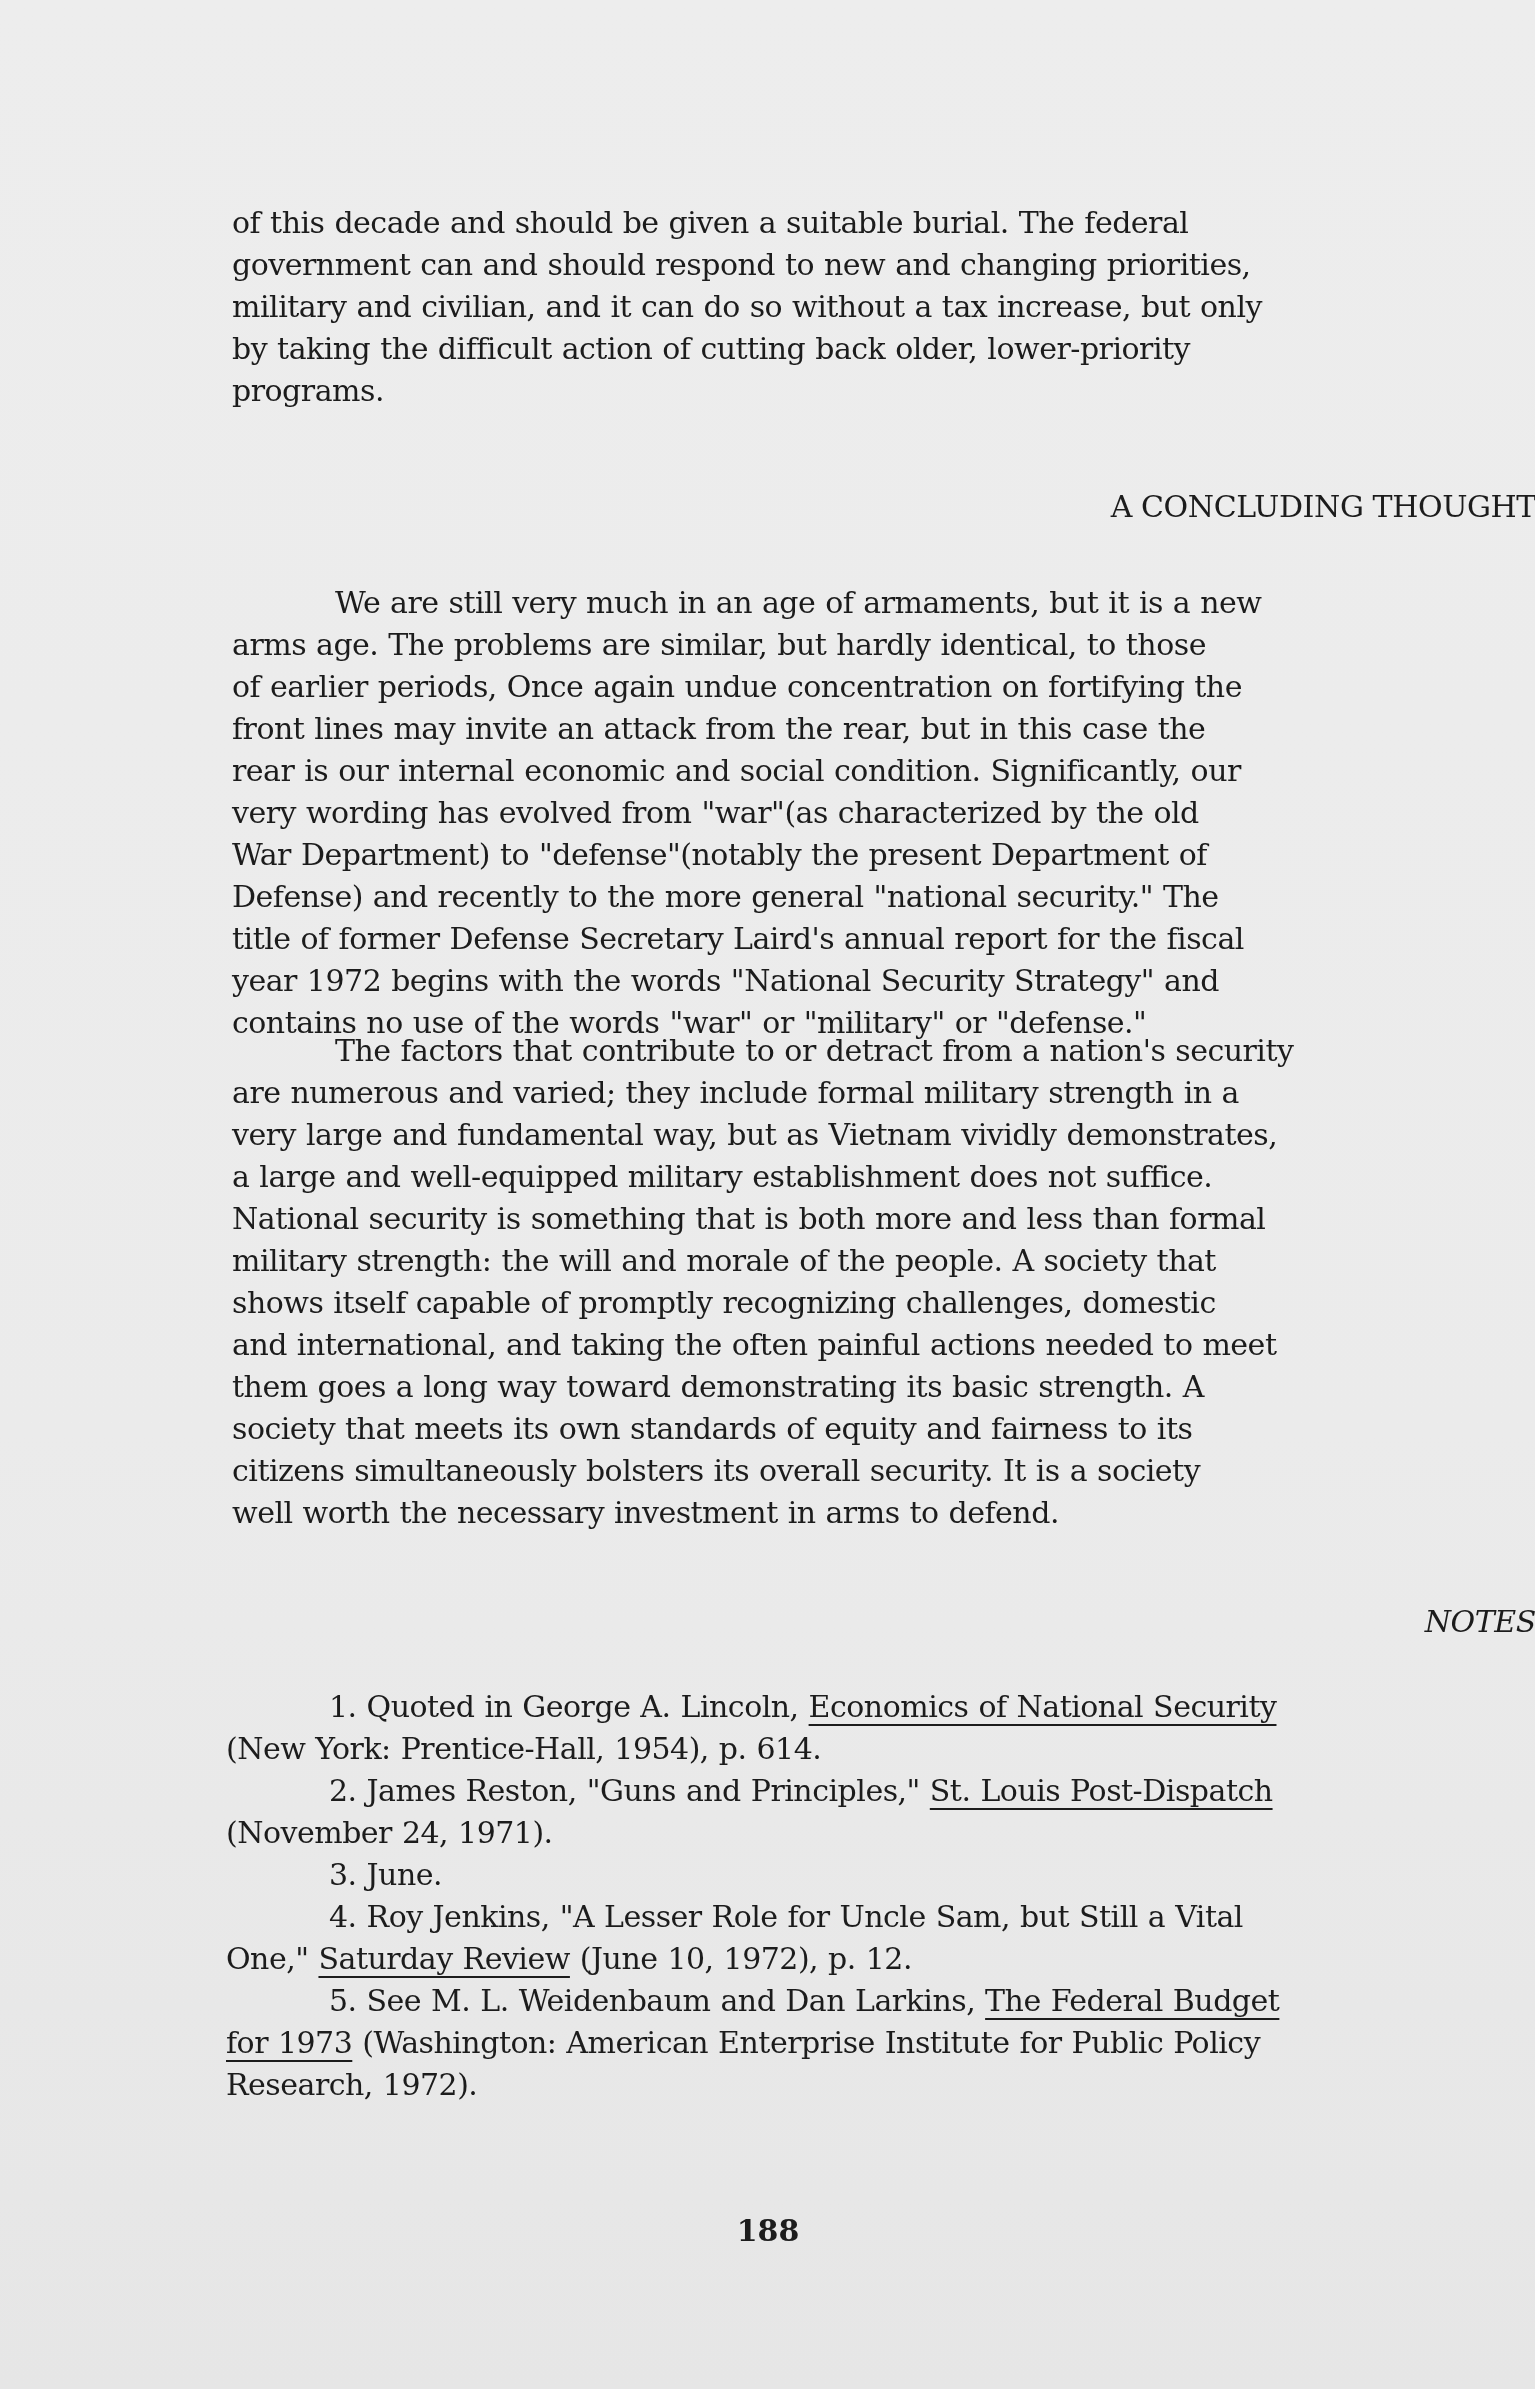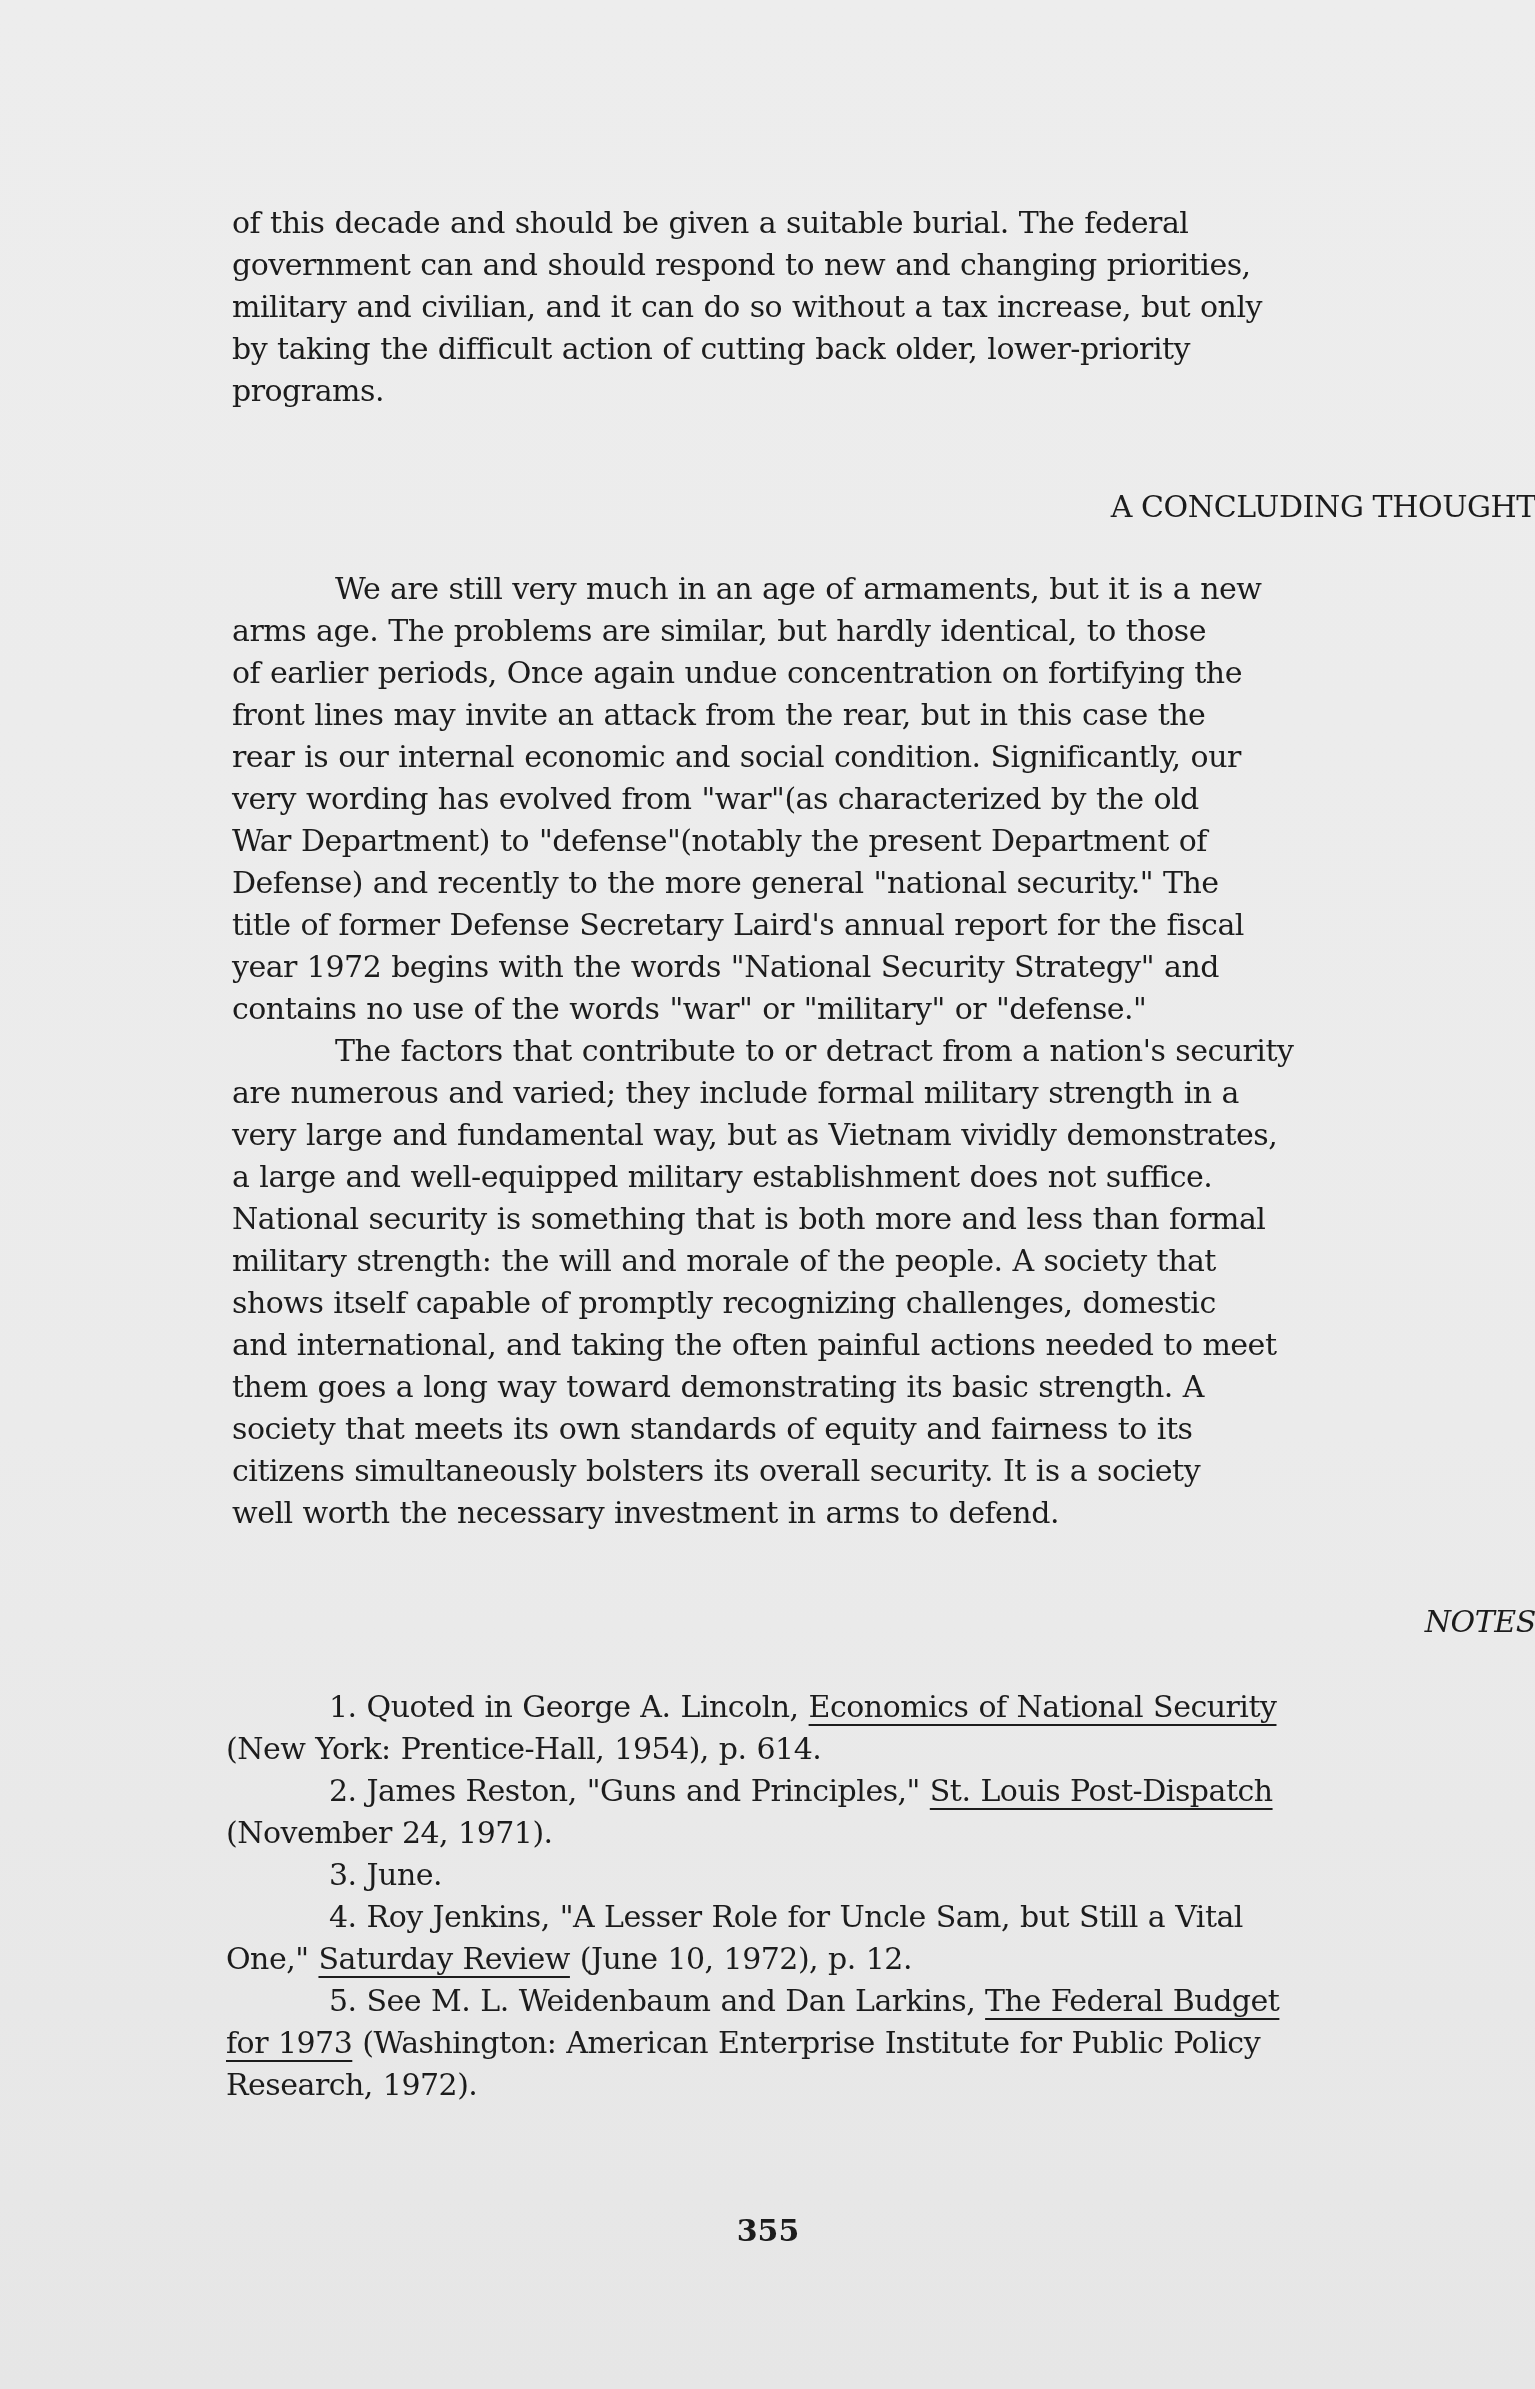--- a/index.html
+++ b/index.html
@@ -74,21 +74,21 @@
   <div class="block" style="top:202px;">
     <span class="line">of this decade and should be given a suitable burial.  The federal</span>
     <span class="line">government can and should respond to new and changing priorities,</span>
     <span class="line">military and civilian, and it can do so without a tax increase, but only</span>
     <span class="line">by taking the difficult action of cutting back older, lower-priority</span>
     <span class="line">programs.</span>
   </div>
 
   <div class="heading" style="top:489px;">A CONCLUDING THOUGHT</div>
 
-  <div class="block" style="top:568px;">
+  <div class="block" style="top:582px;">
     <span class="line indent">We are still very much in an age of armaments, but it is a new</span>
     <span class="line">arms age.  The problems are similar, but hardly identical, to those</span>
     <span class="line">of earlier periods,  Once again undue concentration on fortifying the</span>
     <span class="line">front lines may invite an attack from the rear, but in this case the</span>
     <span class="line">rear is our internal economic and social condition.  Significantly, our</span>
     <span class="line">very wording has evolved from "war"(as characterized by the old</span>
     <span class="line">War Department) to "defense"(notably the present Department of</span>
     <span class="line">Defense) and recently to the more general "national security."  The</span>
     <span class="line">title of former Defense Secretary Laird's annual report for the fiscal</span>
     <span class="line">year 1972 begins with the words "National Security Strategy" and</span>
@@ -138,15 +138,15 @@
     <span class="line"><span>One," </span><span class="u">Saturday Review</span><span> (June 10, 1972), p. 12.</span></span>
 
     <span class="line indent">
       <span>5.</span>
       <span>See M. L. Weidenbaum and Dan Larkins, </span><span class="u">The Federal Budget</span>
     </span>
     <span class="line"><span class="u">for 1973</span><span> (Washington:  American Enterprise Institute for Public Policy</span></span>
     <span class="line">Research, 1972).</span>
   </div>
 
-  <div class="page-number">355</div>
+  <div class="page-number">188</div>
 </div>
 
 
 </body></html>

